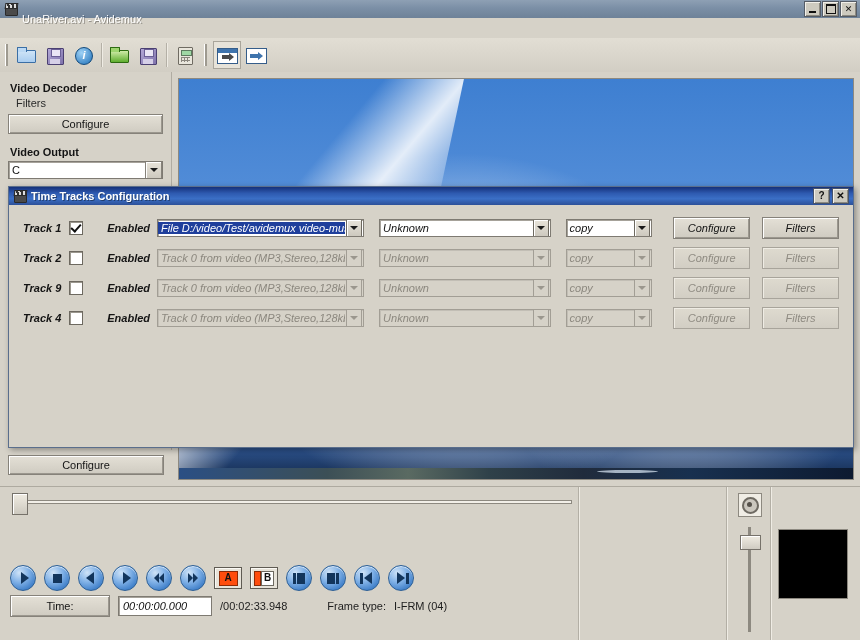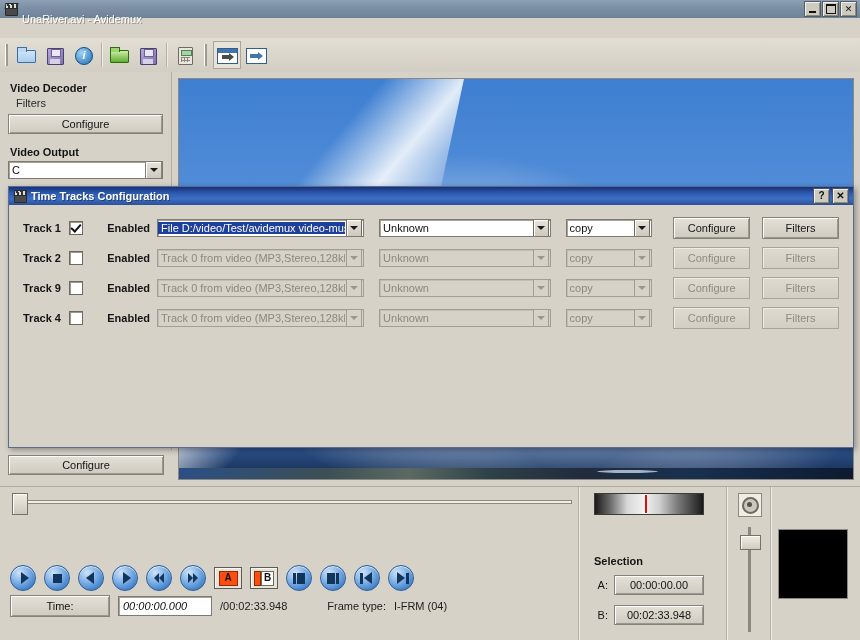--- a/index.html
+++ b/index.html
@@ -267,21 +267,21 @@
   }
   .dlg-title .d-icon{width:14px;height:14px;margin:0 4px;position:relative;}
   .dlg-title .d-txt{color:#fff;font-weight:bold;font-size:11px;text-shadow:1px 1px 0 rgba(0,0,0,.4);}
   .dlg-btns{margin-left:auto;display:flex;gap:2px;padding-right:4px;}
   .dlg-btn{
     width:15px;height:14px;background:#cdcabf;border:1px solid #46536b;
     display:flex;align-items:center;justify-content:center;
     font-size:10px;font-weight:bold;color:#101010;line-height:1;cursor:default;
     box-shadow:inset 1px 1px 0 #f2f0ea, inset -1px -1px 0 #8d8a80;
   }
-  .dlg-body{padding:12px 14px 0 14px;}
+  .dlg-body{padding:12px 14px 0 14px;font-style:italic;}
   .trow{display:flex;align-items:center;gap:7px;margin-bottom:8px;}
   .tlbl{width:44px;font-size:11px;color:#141414;font-weight:bold;}
   .chk{
     width:12px;height:12px;background:#fff;border:1px solid #6d6960;
     box-shadow:inset 1px 1px 0 #9b978e;position:relative;flex:0 0 auto;cursor:default;
   }
   .chk.on:after{
     content:"";position:absolute;left:3px;top:0px;width:4px;height:8px;
     border:solid #101010;border-width:0 2px 2px 0;transform:rotate(42deg);
   }
@@ -497,34 +497,20 @@
     </div>
 
     <div class="timerow">
       <div class="timebtn">Time:</div>
       <input class="timefield" value="00:00:00.000" style="">
       <div class="stat">/00:02:33.948</div>
       <div class="stat" style="margin-left:32px">Frame type:</div>
       <div class="stat">I-FRM (04)</div>
     </div>
 
-    <div class="selpanel">
-      <div class="filmstrip">
-        <span class="needle"></span>
-      </div>
-      <div class="sel-title">Selection</div>
-      <div class="sel-row" style="left:8px;top:88px;">
-        <span class="sel-lbl">A:</span>
-        <span class="sel-val">00:00:00.00</span>
-      </div>
-      <div class="sel-row" style="left:8px;top:118px;">
-        <span class="sel-lbl">B:</span>
-        <span class="sel-val">00:02:33.948</span>
-      </div>
-    </div>
 
     <div class="volpanel">
       <div class="volicon">
           <span class="spk"></span>
         </div>
       <div class="volslider"></div>
       <div class="volthumb"></div>
     </div>
 
     <div class="thumbbox"></div>

